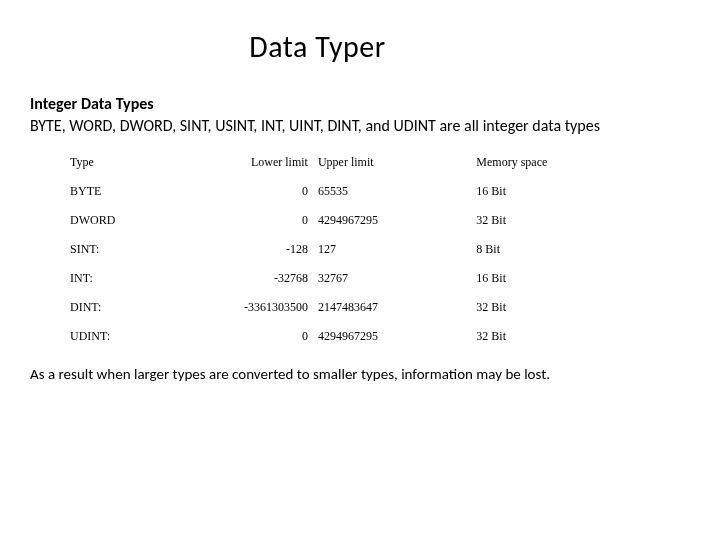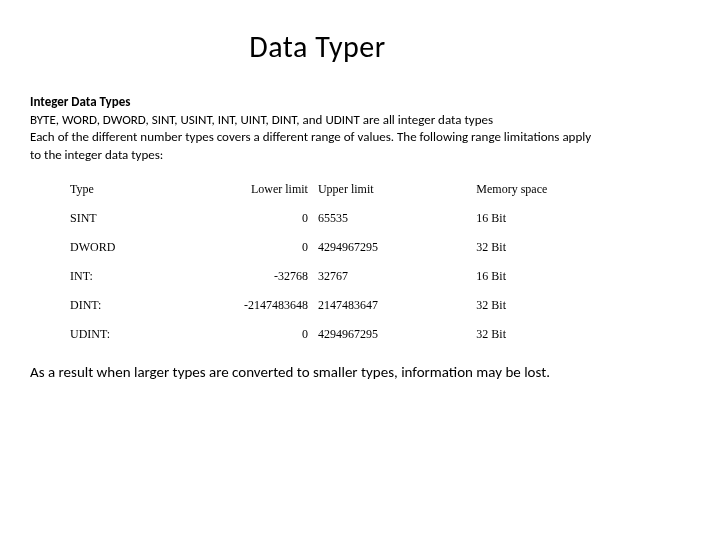--- a/index.html
+++ b/index.html
@@ -18,21 +18,21 @@
     padding: 20px 30px 12px 30px;
   }
   .title {
     text-align: center;
     font-size: 30px;
     font-weight: 400;
     margin: 8px 0 28px 0;
     letter-spacing: 0.5px;
   }
   .intro {
-    font-size: 13px;
+    font-size: 16px;
     line-height: 1.35;
     margin-bottom: 12px;
   }
   .intro .subhead {
     font-weight: 700;
   }
   table {
     border-collapse: collapse;
     margin-left: 40px;
     margin-top: 10px;
@@ -55,52 +55,57 @@
 </head>
 <body>
 
 <div class="slide">
 
   <div class="title">Data Typer</div>
 
   <div class="intro">
     <div class="subhead">Integer Data Types</div>
     <div>BYTE, WORD, DWORD, SINT, USINT, INT, UINT, DINT, and UDINT are all integer data types</div>
-    <div>Each of the different number types covers a different range of values. The following range limitations apply to the integer data types:</div>
   </div>
 
   <table>
     <tbody>
         <tr>
       <td class="col-type">Type</td>
       <td class="col-lower">Lower limit</td>
       <td class="col-upper">Upper limit</td>
       <td class="col-mem">Memory space</td>
     </tr>
     <tr>
-      <td class="col-type">SINT</td>
+      <td class="col-type">BYTE</td>
       <td class="col-lower">0</td>
       <td class="col-upper">65535</td>
       <td class="col-mem">16 Bit</td>
     </tr>
     <tr>
       <td class="col-type">DWORD</td>
       <td class="col-lower">0</td>
       <td class="col-upper">4294967295</td>
       <td class="col-mem">32 Bit</td>
     </tr>
     <tr>
+      <td class="col-type">SINT:</td>
+      <td class="col-lower">-128</td>
+      <td class="col-upper">127</td>
+      <td class="col-mem">8 Bit</td>
+    </tr>
+    <tr>
       <td class="col-type">INT:</td>
       <td class="col-lower">-32768</td>
       <td class="col-upper">32767</td>
       <td class="col-mem">16 Bit</td>
     </tr>
     <tr>
       <td class="col-type">DINT:</td>
-      <td class="col-lower">-2147483648</td>
+      <td class="col-lower">-3361303500</td>
       <td class="col-upper">2147483647</td>
       <td class="col-mem">32 Bit</td>
     </tr>
     <tr>
       <td class="col-type">UDINT:</td>
       <td class="col-lower">0</td>
       <td class="col-upper">4294967295</td>
       <td class="col-mem">32 Bit</td>
     </tr>
   </tbody>

